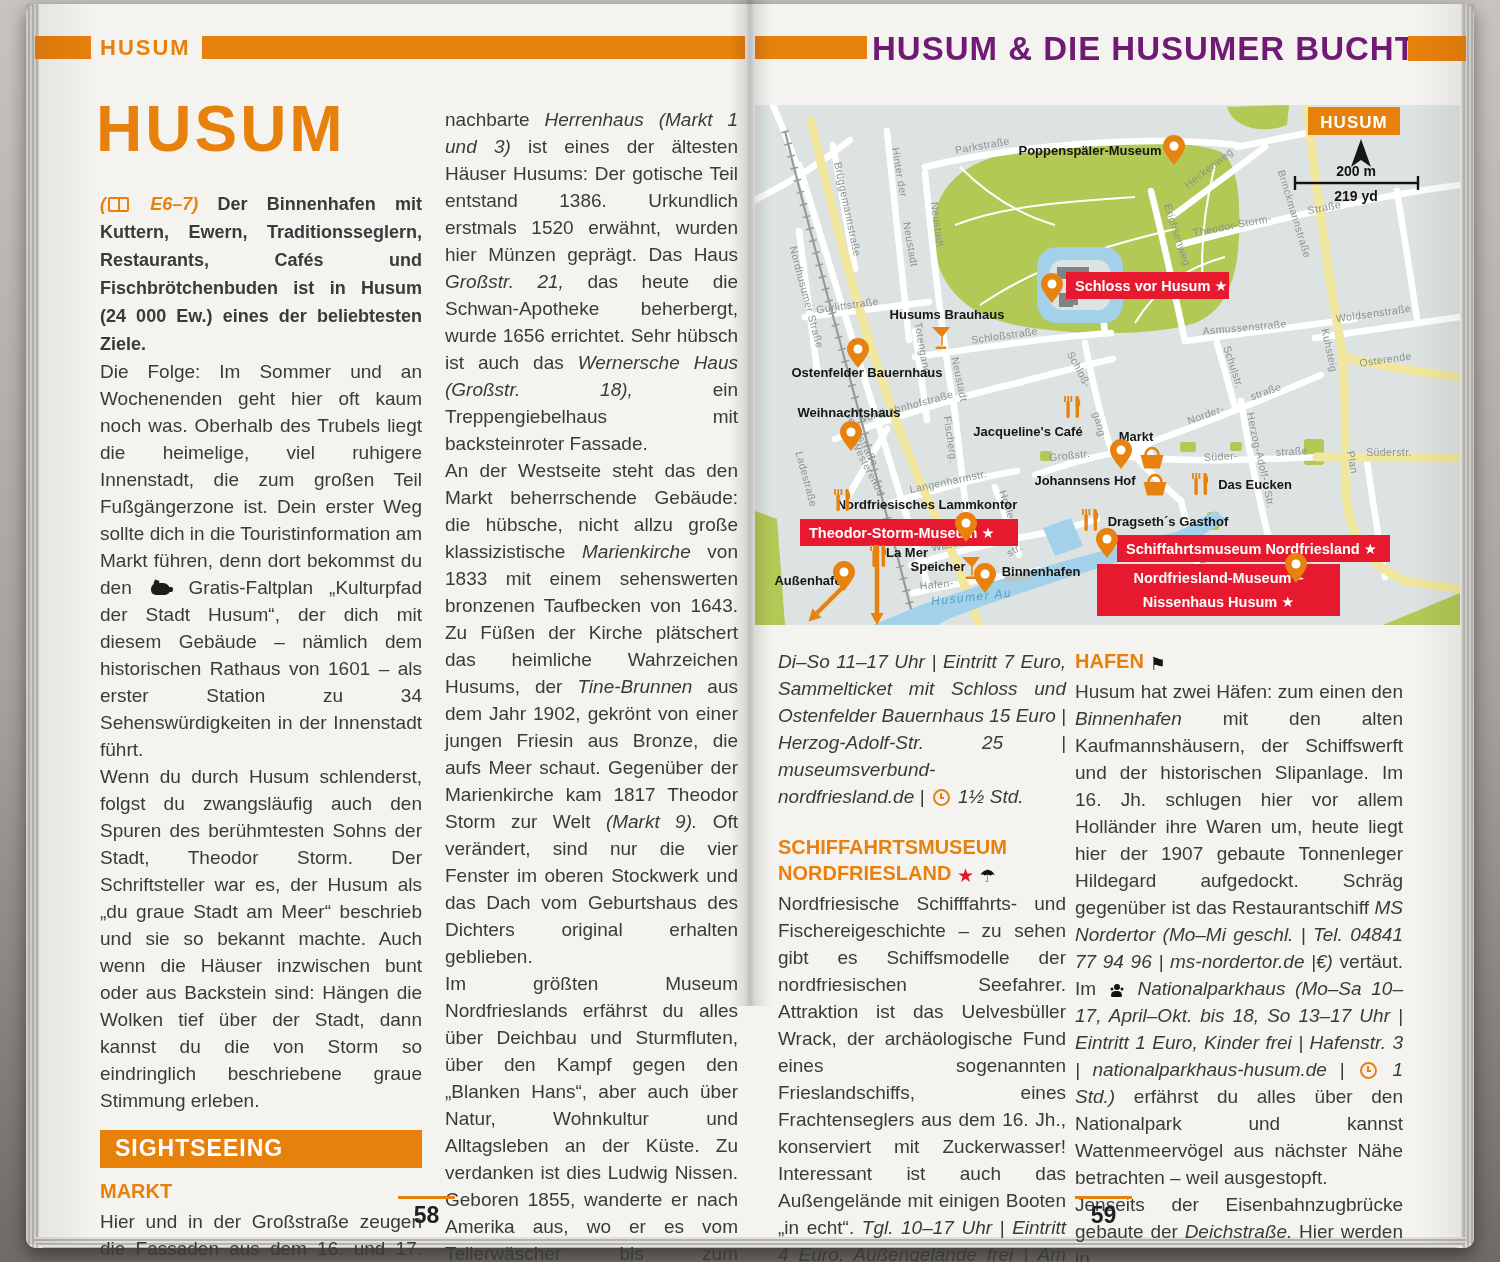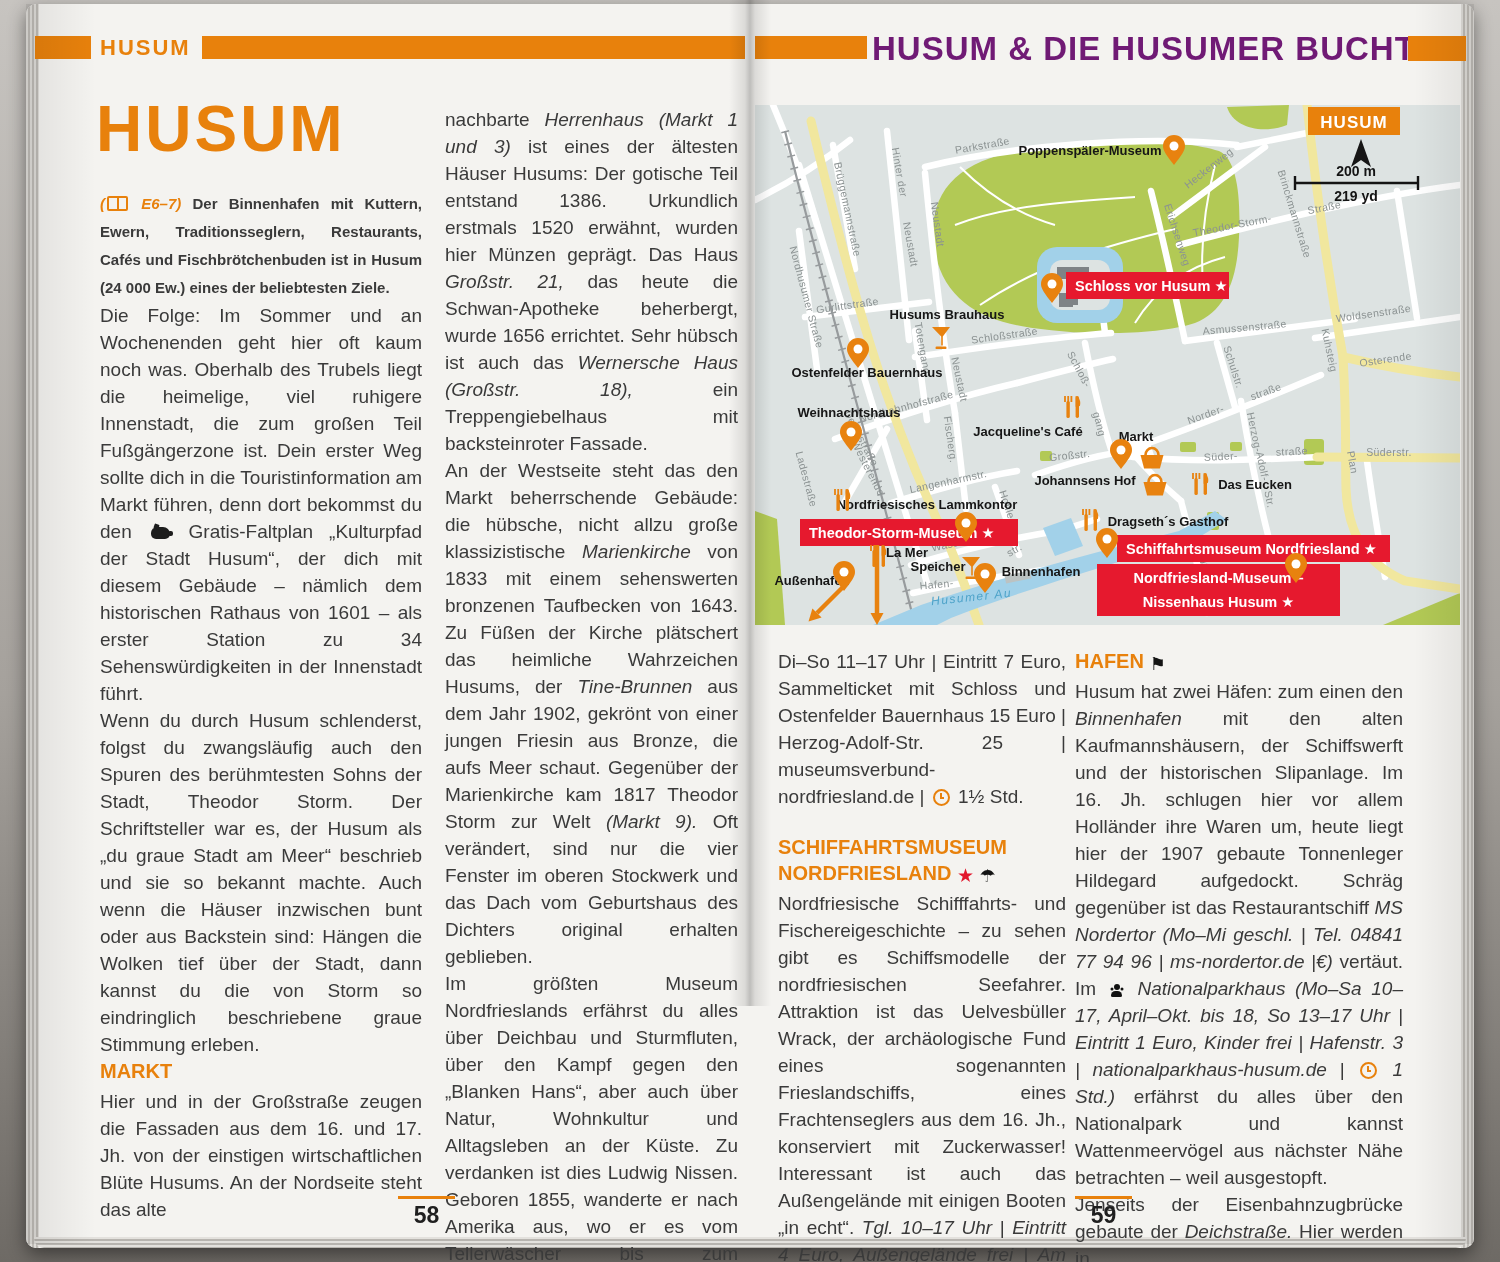--- a/index.html
+++ b/index.html
@@ -23,28 +23,28 @@
   .hdr-block{position:absolute;background:#e8810c;}
   .hdr-bar{position:absolute;background:#e8810c;height:23px;}
   .hdr-label{position:absolute;color:#e8810c;font-weight:bold;font-size:22px;letter-spacing:2px;}
   .hdr-title-r{position:absolute;color:#701a75;font-weight:bold;font-size:33px;letter-spacing:1px;text-align:center;white-space:nowrap;}
 
   .main-title{position:absolute;left:96px;top:92px;margin:0;color:#e8810c;font-size:64px;font-weight:bold;letter-spacing:3px;}
 
   .col{position:absolute;text-align:justify;color:#3a3a3a;}
   .bodytext{font-size:19px;line-height:27px;}
   .col p{margin:0;}
-  .intro{font-weight:bold;font-size:15px;line-height:28px;}
+  .intro{font-weight:bold;font-size:18px;line-height:28px;}
   .s-b{font-weight:bold;}
   .s-i{font-style:italic;}
   .s-o{color:#e8810c;font-style:italic;font-weight:bold;}
   .banner{background:#e8810c;color:#fff;font-weight:bold;font-size:23px;letter-spacing:1px;
           padding:5px 0 6px 15px;margin:16px 0 10px 0;text-align:left;}
   .sub-heading{color:#e8810c;font-weight:bold;font-size:20px;line-height:26px;text-align:left;margin:0 0 4px 0;}
-  .italic-block{}
+  .italic-block{font-style:italic;}
   .pgline{position:absolute;height:3px;background:#e8810c;}
   .pgnum{position:absolute;font-weight:bold;font-size:23px;color:#1f1f1f;width:57px;text-align:center;}
 
   
   .ti{display:inline-block;vertical-align:-2px;line-height:1;}
   .star-icon{color:#e2172c;font-style:normal;font-size:19px;}
   .umbrella-icon,.flag-icon{color:#141414;font-style:normal;font-size:18px;}
   .map-ref-icon{width:17px;height:11px;border:2px solid #e8810c;border-radius:2px;position:relative;margin:0 2px;}
   .map-ref-icon::after{content:"";position:absolute;left:50%;top:0;bottom:0;width:2px;background:#e8810c;transform:translateX(-50%);}
   .piggy-bank-icon{width:19px;height:12px;background:#1d1d1d;border-radius:6px 7px 5px 5px;position:relative;margin:0 3px;vertical-align:-1px;}
@@ -85,20 +85,21 @@
   <div class="hdr-block" style="left:35px;top:36px;width:56px;height:23px;"></div>
   <div class="hdr-label" style="left:100px;top:35px;">HUSUM</div>
   <div class="hdr-bar" style="left:202px;top:36px;width:543px;"></div>
 
   <h1 class="main-title">HUSUM</h1>
 
   <div class="col bodytext" style="left:100px;top:190px;width:322px;">
     <p class="intro"><span class="s-o">(</span><span class="ti map-ref-icon"></span><span class="s-o"> E6–7) </span><span class="s-b">Der Binnenhafen mit Kuttern, Ewern, Traditionsseglern, Restaurants, Cafés und Fischbrötchenbuden ist in Husum (24 000 Ew.) eines der beliebtesten Ziele.</span></p>
     <p><span>Die Folge: Im Sommer und an Wochenenden geht hier oft kaum noch was. Oberhalb des Trubels liegt die heimelige, viel ruhigere Innenstadt, die zum großen Teil Fußgängerzone ist. Dein erster Weg sollte dich in die Touristinformation am Markt führen, denn dort bekommst du den </span><span class="ti piggy-bank-icon"></span><span> Gratis-Faltplan „Kulturpfad der Stadt Husum“, der dich mit diesem Gebäude – nämlich dem historischen Rathaus von 1601 – als erster Station zu 34 Sehenswürdigkeiten in der Innenstadt führt.</span></p>
     <p><span>Wenn du durch Husum schlenderst, folgst du zwangsläufig auch den Spuren des berühmtesten Sohns der Stadt, Theodor Storm. Der Schriftsteller war es, der Husum als „du graue Stadt am Meer“ beschrieb und sie so bekannt machte. Auch wenn die Häuser inzwischen bunt oder aus Backstein sind: Hängen die Wolken tief über der Stadt, dann kannst du die von Storm so eindringlich beschriebene graue Stimmung erleben.</span></p>
+    <div class="banner">SIGHTSEEING</div>
     <div class="sub-heading">MARKT</div>
     <p><span>Hier und in der Großstraße zeugen die Fassaden aus dem 16. und 17. Jh. von der einstigen wirtschaftlichen Blüte Husums. An der Nordseite steht das alte </span></p>
   </div>
 
   <div class="col bodytext" style="left:445px;top:106px;width:293px;">
     <p><span>nachbarte </span><span class="s-i">Herrenhaus (Markt 1 und 3)</span><span> ist eines der ältesten Häuser Husums: Der gotische Teil entstand 1386. Urkundlich erstmals 1520 erwähnt, wurden hier Münzen geprägt. Das Haus </span><span class="s-i">Großstr. 21,</span><span> das heute die Schwan-Apotheke beherbergt, wurde 1656 errichtet. Sehr hübsch ist auch das </span><span class="s-i">Wernersche Haus (Großstr. 18),</span><span> ein Treppengiebelhaus mit backsteinroter Fassade.</span></p>
     <p><span>An der Westseite steht das den Markt beherrschende Gebäude: die hübsche, nicht allzu große klassizistische </span><span class="s-i">Marienkirche</span><span> von 1833 mit einem sehenswerten bronzenen Taufbecken von 1643. Zu Füßen der Kirche plätschert das heimliche Wahrzeichen Husums, der </span><span class="s-i">Tine-Brunnen</span><span> aus dem Jahr 1902, gekrönt von einer jungen Friesin aus Bronze, die aufs Meer schaut. Gegenüber der Marienkirche kam 1817 Theodor Storm zur Welt </span><span class="s-i">(Markt 9).</span><span> Oft verändert, sind nur die vier Fenster im oberen Stockwerk und das Dach vom Geburtshaus des Dichters original erhalten geblieben.</span></p>
     <p><span>Im größten Museum Nordfrieslands erfährst du alles über Deichbau und Sturmfluten, über den Kampf gegen den „Blanken Hans“, aber auch über Natur, Wohnkultur und Alltagsleben an der Küste. Zu verdanken ist dies Ludwig Nissen. Geboren 1855, wanderte er nach Amerika aus, wo er es vom Tellerwäscher bis zum wohlhabenden Diamantenhändler brachte. Er starb 1924 und vermachte sein Vermögen seiner Geburtsstadt Husum.</span></p>
   </div>
 

